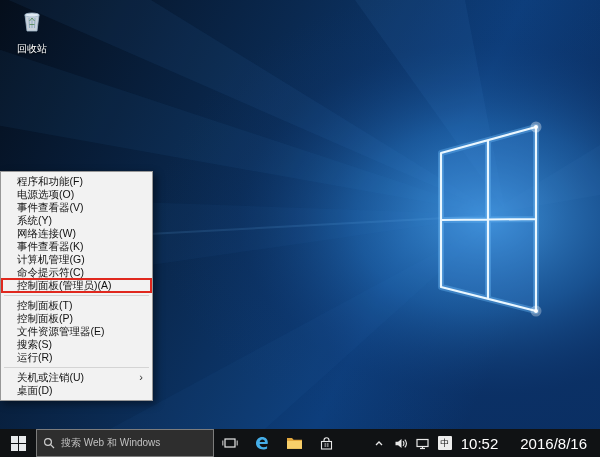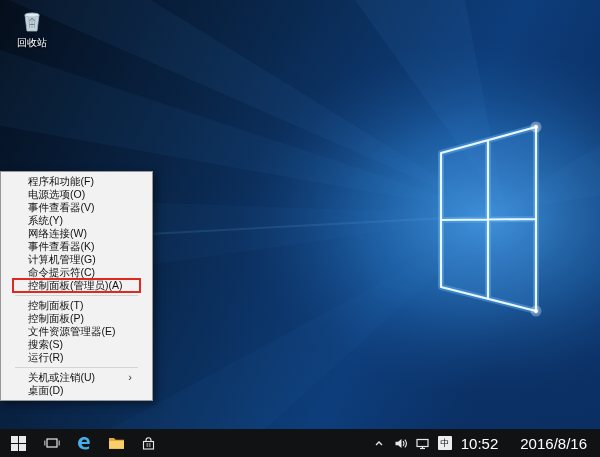--- a/index.html
+++ b/index.html
@@ -7,28 +7,28 @@
     width:600px;height:457px;position:relative;overflow:hidden;
     font-family:"Liberation Sans","DejaVu Sans",sans-serif;
     background:#000;
   }
   
   .desktop{position:absolute;left:0;top:0;right:0;bottom:28px;overflow:hidden;}
   .desktop svg.wall{position:absolute;left:0;top:0;width:100%;height:100%;display:block;}
   
   .recycle{position:absolute;left:8px;top:7px;width:48px;text-align:center;cursor:default;}
   .recycle .glyph{display:block;margin:0 auto;}
-  .recycle .lbl{display:block;margin-top:3px;font-size:10px;color:#fff;
+  .recycle .lbl{display:block;margin-top:9px;font-size:10px;color:#fff;
     text-shadow:0 1px 2px rgba(0,0,0,.9);}
   
   .ctxmenu{
     position:absolute;left:0;bottom:28px;width:153px;
     background:#f2f2f2;border:1px solid #979797;
     box-shadow:3px 3px 8px rgba(0,0,0,.45);
-    padding:3px 12px;box-sizing:border-box;color:#111;
+    padding:3px 1px;box-sizing:border-box;color:#111;
   }
   .menu-item{
     display:flex;justify-content:space-between;align-items:center;
     padding:1px 8px 1px 15px;font-size:10.5px;line-height:11px;height:11px;
     white-space:nowrap;cursor:default;
   }
   .menu-item .arrow{font-size:11px;color:#333;}
   .menu-sep{height:1px;background:#d4d4d4;margin:3px 2px;}
   .annotated{outline:2px solid var(--annotation-red,#e0281e);outline-offset:-1px;}
   
@@ -168,20 +168,27 @@
 <div class="taskbar">
   <button class="tb-btn start">
     <svg width="15" height="15" viewBox="0 0 15 15">
       <rect x="0" y="0" width="7" height="7" fill="#e8eaec"></rect>
       <rect x="8" y="0" width="7" height="7" fill="#e8eaec"></rect>
       <rect x="0" y="8" width="7" height="7" fill="#e8eaec"></rect>
       <rect x="8" y="8" width="7" height="7" fill="#e8eaec"></rect>
     </svg>
   </button>
 
+  <div class="searchbox">
+    <svg width="12" height="12" viewBox="0 0 12 12">
+      <circle cx="5" cy="5" r="3.4" fill="none" stroke="#cfcfcf" stroke-width="1.2"></circle>
+      <line x1="7.6" y1="7.6" x2="11" y2="11" stroke="#cfcfcf" stroke-width="1.2"></line>
+    </svg>
+    <span class="ph">搜索 Web 和 Windows</span>
+  </div>
 
   <button class="tb-btn">
     <svg width="16" height="14" viewBox="0 0 16 14">
       <rect x="3" y="3" width="10" height="8" fill="none" stroke="#e8e8e8" stroke-width="1.2"></rect>
       <line x1="0.8" y1="4.5" x2="0.8" y2="9.5" stroke="#b9b9b9" stroke-width="1.2"></line>
       <line x1="15.2" y1="4.5" x2="15.2" y2="9.5" stroke="#b9b9b9" stroke-width="1.2"></line>
     </svg>
   </button>
 
   <button class="tb-btn">

